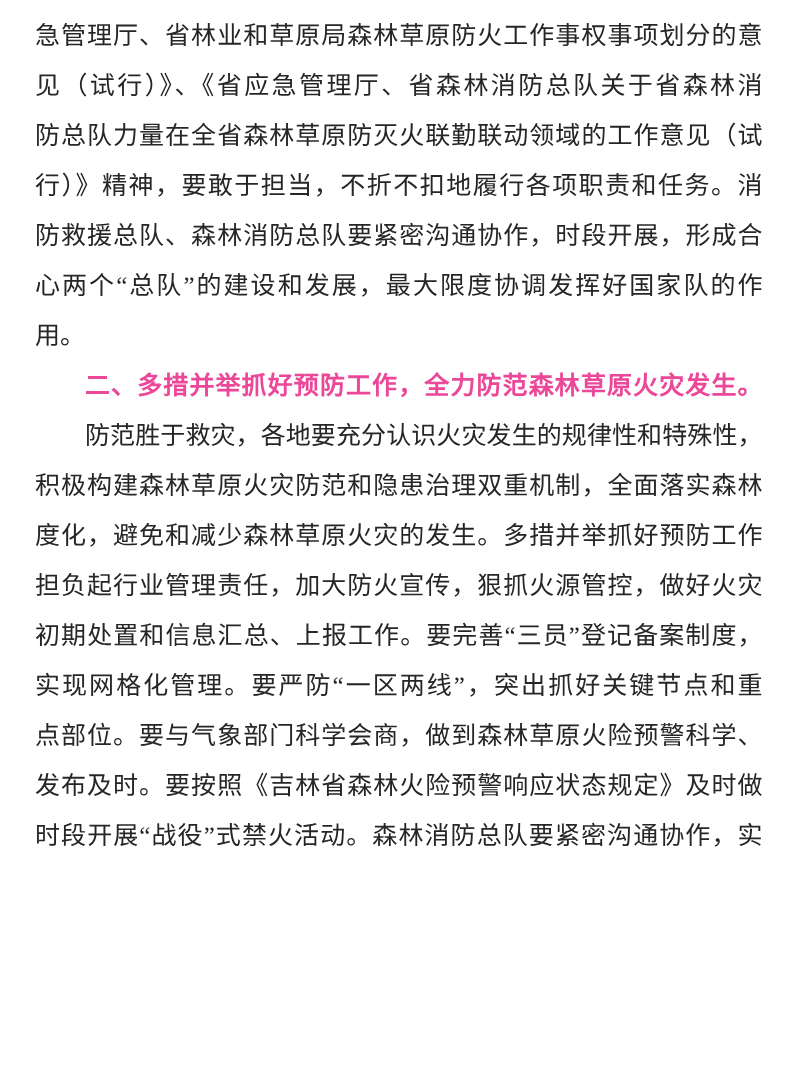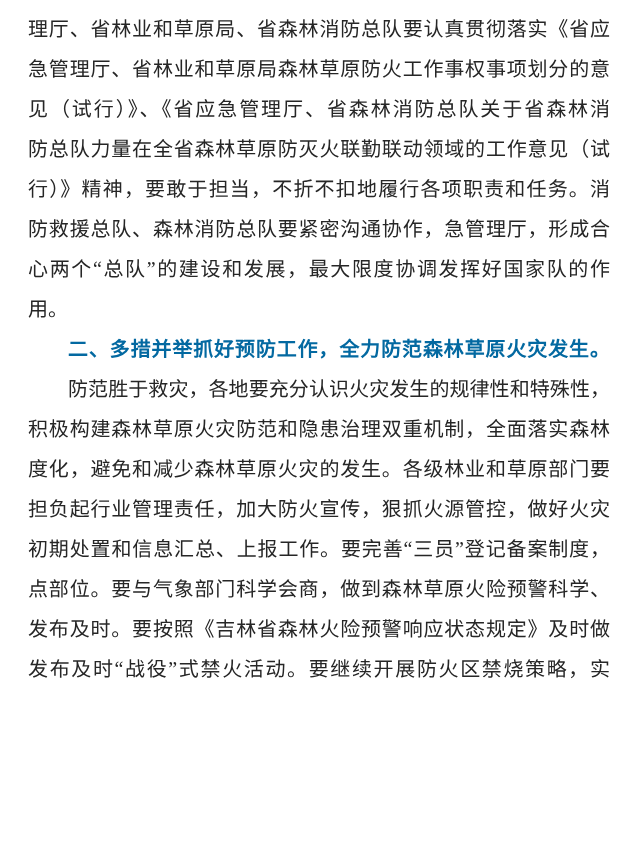--- a/index.html
+++ b/index.html
@@ -31,37 +31,37 @@
   }
   .short {
     text-align: left;
   }
   .indent {
     text-indent: 40px;
   }
   .heading {
     font-family: "Liberation Sans", "DejaVu Sans", sans-serif;
     font-weight: bold;
-    color: #0369a1;
+    color: #ec4899;
   }
 </style>
 </head>
 <body>
 
 <div class="page">
-  <div class="line justify">理厅、省林业和草原局、省森林消防总队要认真贯彻落实《省应</div>
   <div class="line justify">急管理厅、省林业和草原局森林草原防火工作事权事项划分的意</div>
   <div class="line justify">见（试行）》、《省应急管理厅、省森林消防总队关于省森林消</div>
   <div class="line justify">防总队力量在全省森林草原防灭火联勤联动领域的工作意见（试</div>
   <div class="line justify">行）》精神，要敢于担当，不折不扣地履行各项职责和任务。消</div>
-  <div class="line justify">防救援总队、森林消防总队要紧密沟通协作，急管理厅，形成合</div>
+  <div class="line justify">防救援总队、森林消防总队要紧密沟通协作，时段开展，形成合</div>
   <div class="line justify">心两个“总队”的建设和发展，最大限度协调发挥好国家队的作</div>
   <div class="line short">用。</div>
   <div class="line heading indent justify">二、多措并举抓好预防工作，全力防范森林草原火灾发生。</div>
   <div class="line indent justify">防范胜于救灾，各地要充分认识火灾发生的规律性和特殊性，</div>
   <div class="line justify">积极构建森林草原火灾防范和隐患治理双重机制，全面落实森林</div>
-  <div class="line justify">度化，避免和减少森林草原火灾的发生。各级林业和草原部门要</div>
+  <div class="line justify">度化，避免和减少森林草原火灾的发生。多措并举抓好预防工作</div>
   <div class="line justify">担负起行业管理责任，加大防火宣传，狠抓火源管控，做好火灾</div>
   <div class="line justify">初期处置和信息汇总、上报工作。要完善“三员”登记备案制度，</div>
+  <div class="line justify">实现网格化管理。要严防“一区两线”，突出抓好关键节点和重</div>
   <div class="line justify">点部位。要与气象部门科学会商，做到森林草原火险预警科学、</div>
   <div class="line justify">发布及时。要按照《吉林省森林火险预警响应状态规定》及时做</div>
-  <div class="line justify">发布及时“战役”式禁火活动。要继续开展防火区禁烧策略，实</div>
+  <div class="line justify">时段开展“战役”式禁火活动。森林消防总队要紧密沟通协作，实</div>
 </div>
 
 </body></html>

